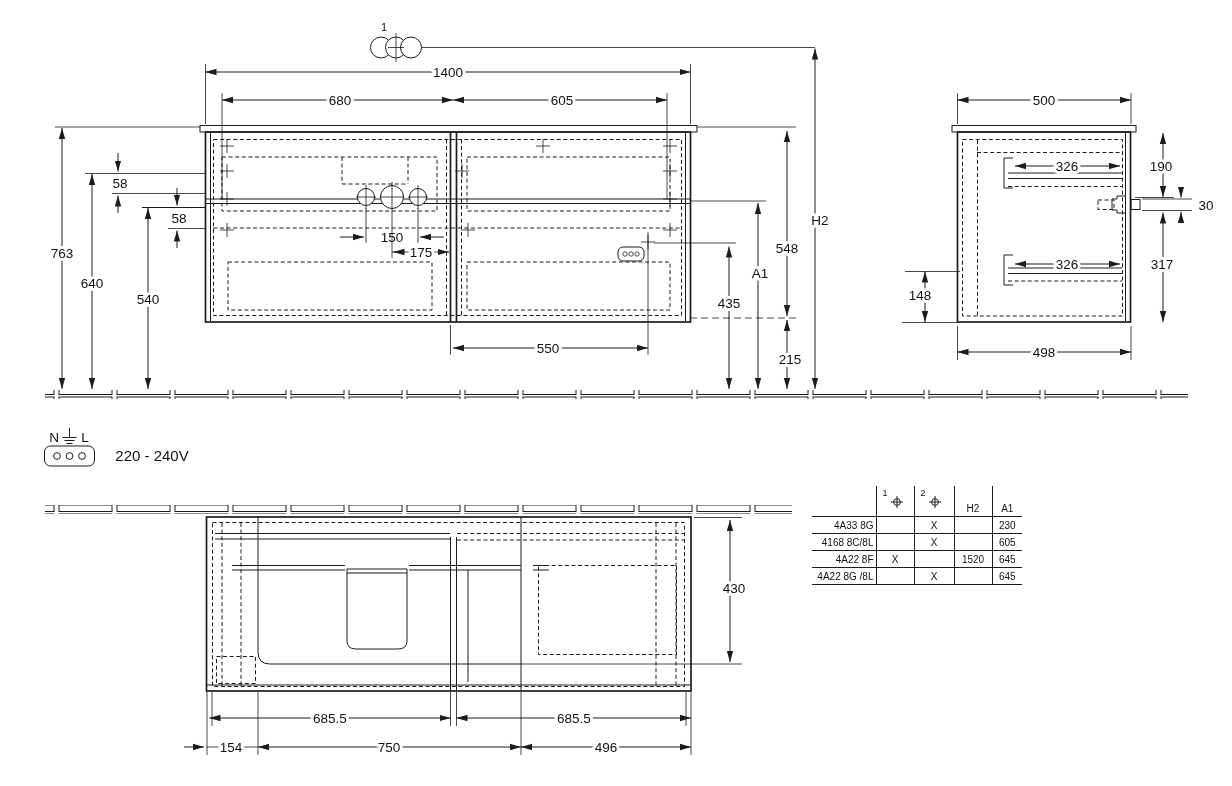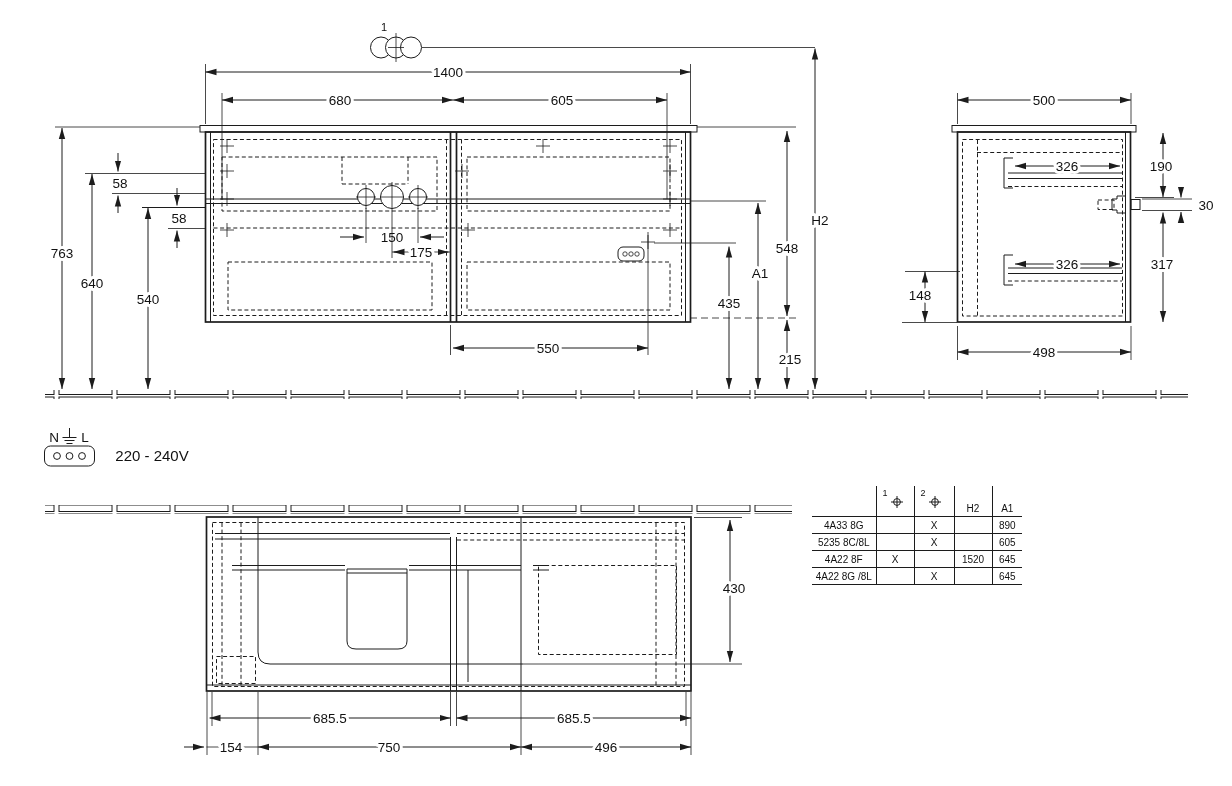--- a/index.html
+++ b/index.html
@@ -18,21 +18,21 @@
            paint-order:stroke;stroke:#fff;stroke-width:6px;stroke-linejoin:round;}
   text.sm{font-size:11px;}
   text.big{font-size:15px;}
   
   .vtable{position:absolute;left:812px;top:486px;}
   .vtable table{border-collapse:collapse;table-layout:fixed;font:10px "Liberation Sans",sans-serif;color:#111;}
   .vtable td{padding:0 2px;height:16px;vertical-align:middle;text-align:center;overflow:hidden;white-space:nowrap;}
   .vtable tr td:nth-child(-n+4){border-right:1px solid #1c1c1c;}
   .vtable tr td{border-bottom:1px solid #1c1c1c;}
   .vtable tr.hdr td{height:28px;vertical-align:bottom;padding-bottom:2px;}
-  .vtable td.model{text-align:center;}
+  .vtable td.model{text-align:right;}
   .hcell{position:relative;display:block;height:26px;}
   .hnum{position:absolute;left:4px;top:0;font-size:9px;}
   .hcross{position:absolute;left:12px;top:8px;}
 </style>
 </head>
 <body>
 <div class="stage">
 
 <svg width="1232" height="786" viewBox="0 0 1232 786">
   <defs>
@@ -320,24 +320,24 @@
               </span>
       </td>
       <td>H2</td>
       <td>A1</td>
     </tr>
     <tr>
       <td class="model">4A33 8G</td>
       <td></td>
       <td>X</td>
       <td></td>
-      <td>890</td>
+      <td>230</td>
     </tr>
     <tr>
-      <td class="model">5235 8C/8L</td>
+      <td class="model">4168 8C/8L</td>
       <td></td>
       <td>X</td>
       <td></td>
       <td>605</td>
     </tr>
     <tr>
       <td class="model">4A22 8F</td>
       <td>X</td>
       <td></td>
       <td>1520</td>

